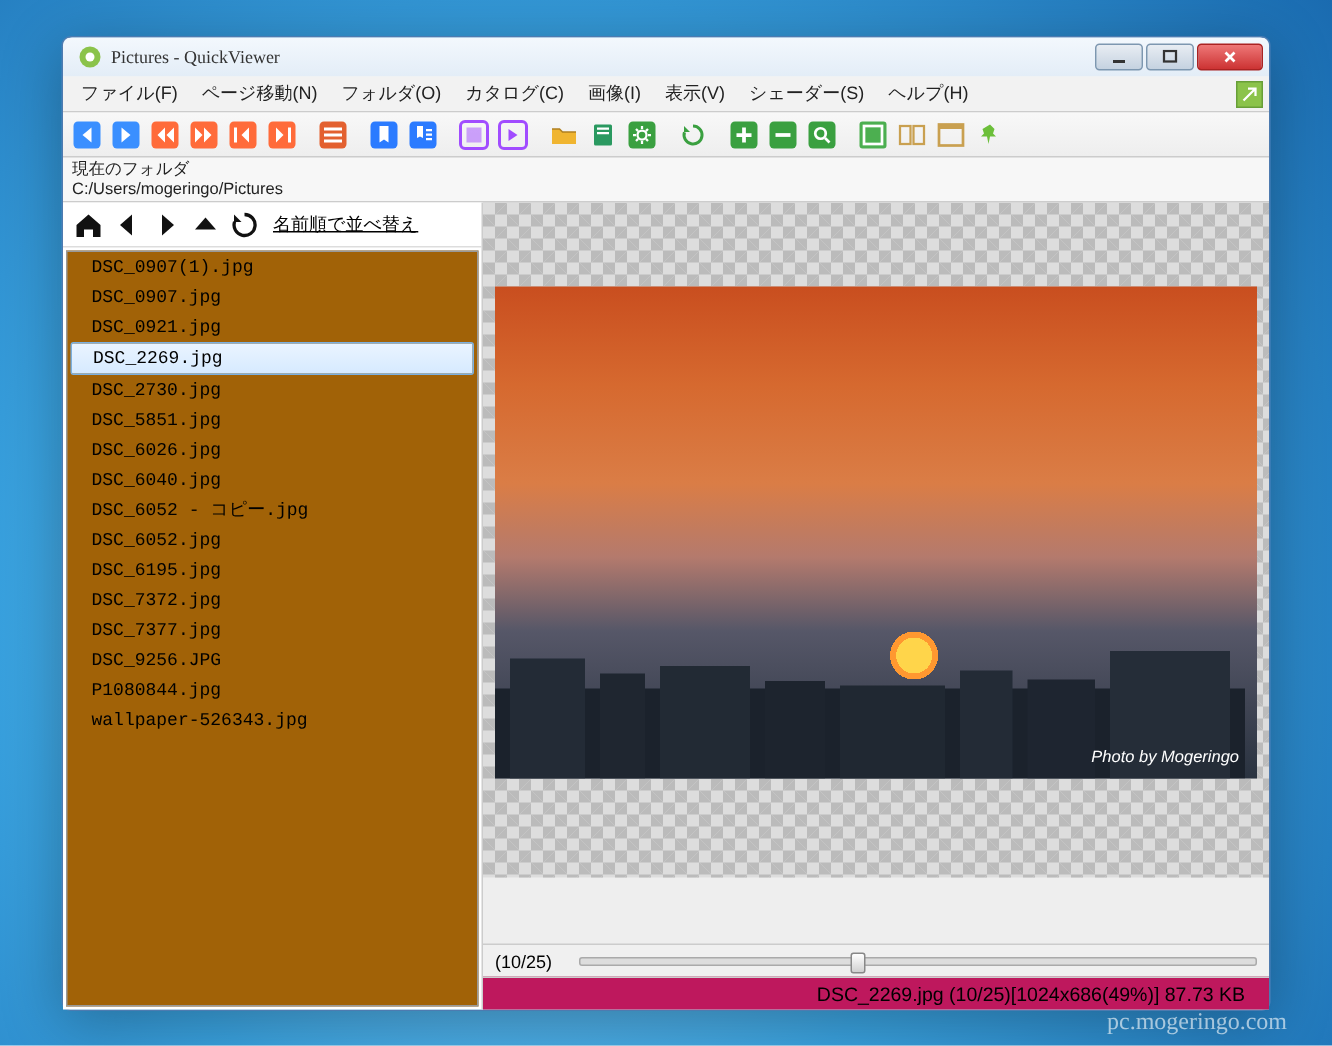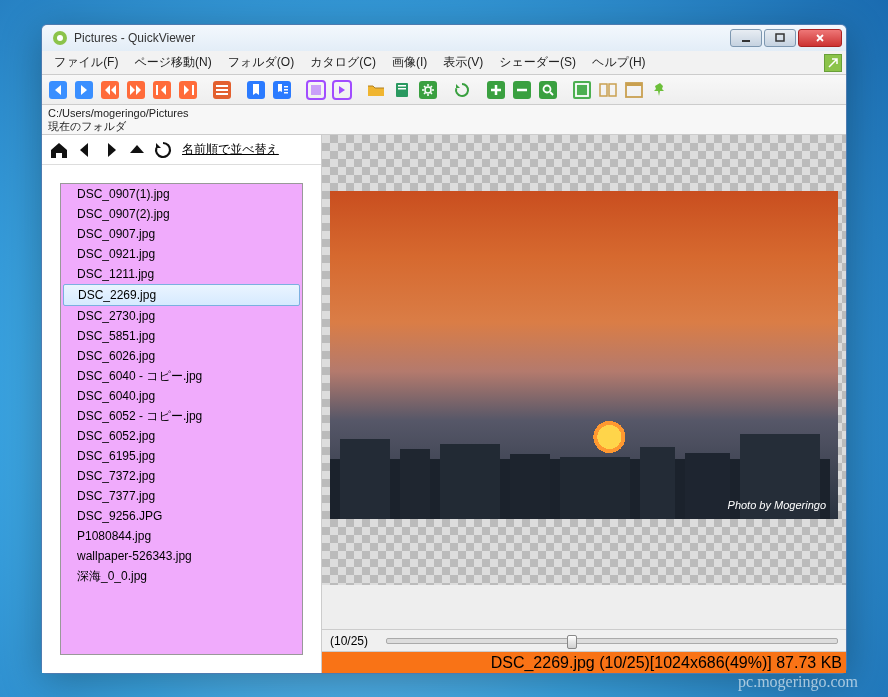--- a/index.html
+++ b/index.html
@@ -12,40 +12,40 @@
 .watermark { position:absolute; bottom:6px; right:30px; color:rgba(255,255,255,.6); font-size:16px; font-family:Georgia,serif; }
 .window {
   position:absolute; left:41px; top:24px; width:806px; height:650px;
   border:1px solid #4d7bb0; border-radius:6px;
   background:linear-gradient(to bottom,#e8f2fa 0,#e8f2fa 26px,#f7f7f7 26px);
   box-shadow:0 8px 40px rgba(0,0,0,.3);
   display:flex; flex-direction:column;
 }
 .titlebar { height:26px; display:flex; align-items:center; padding:0 4px; background:linear-gradient(to bottom,#f3f8fd,#e3edf7); border-radius:6px 6px 0 0; }
 .titlebar .appicon { width:16px; height:16px; margin:0 6px; }
-.titlebar .title { font-size:12px; color:#333; flex:1; }
+.titlebar .title { font-size:12px; color:#333; flex:1;font-family:Liberation Serif, serif; }
 .winbtns { display:flex; gap:2px; }
 .winbtn { width:32px; height:18px; border-radius:3px; display:flex; align-items:center; justify-content:center; }
 .winbtn.min,.winbtn.max { background:linear-gradient(#e8edf3,#c5d2e0); border:1px solid #7d97b0; }
 .winbtn.close { width:44px; background:linear-gradient(#e77,#c33); border:1px solid #a22; }
 .winbtn svg { width:12px; height:10px; }
 .menubar { height:24px; background:#f2f2f2; border-bottom:1px solid #ccc; display:flex; align-items:center; padding:0 4px; }
 .menubar .mitem { padding:2px 8px; font-size:12px; color:#222; cursor:default; }
 .menubar .mlaunch { margin-left:auto; width:18px; height:18px; background:#8bc34a; border:1px solid #689f38; display:flex; align-items:center; justify-content:center; }
 .toolbar { height:30px; background:linear-gradient(#f8f8f8,#eee); border-bottom:1px solid #ccc; display:flex; align-items:center; gap:2px; padding:0 4px; }
 .toolbar .sep { width:6px; }
 .tbtn { width:24px; height:24px; display:flex; align-items:center; justify-content:center; border-radius:3px; }
 .tbtn svg { width:20px; height:20px; }
 .pathrow { height:30px; font-size:11px; line-height:13px; padding:2px 6px; color:#222; border-bottom:1px solid #ccc; }
 .content { flex:1; display:flex; min-height:0; }
 .sidebar { width:280px; display:flex; flex-direction:column; border-right:1px solid #ccc; background:#fff; }
 .navrow { height:30px; display:flex; align-items:center; gap:4px; padding:0 6px; border-bottom:1px solid #ddd; }
 .navrow .nicon { width:22px; height:22px; display:flex; align-items:center; justify-content:center; }
 .navrow .sortlink { font-size:12px; text-decoration:underline; color:#000; margin-left:4px; }
-.filelist { flex:1; overflow:auto; border:1px solid #999; margin:18px; background:#f0abfc; }
+.filelist { flex:1; overflow:auto; border:1px solid #999; margin:2px; background:#a16207;font-family:Liberation Mono, monospace; }
 .fitem { padding:1px 6px 1px 16px; font-size:12px; line-height:18px; cursor:default; }
 .fitem.selected { background:linear-gradient(#eaf4ff,#d6eaff); border:1px solid #7bb0e0; border-radius:2px; margin:0 2px; padding-left:14px; }
 .viewer { flex:1; display:flex; flex-direction:column; background:#eee; }
 .canvas { flex:1; position:relative;
   background-image:
    linear-gradient(45deg,#bbb 25%,transparent 25%),
    linear-gradient(-45deg,#bbb 25%,transparent 25%),
    linear-gradient(45deg,transparent 75%,#bbb 75%),
    linear-gradient(-45deg,transparent 75%,#bbb 75%);
   background-size:16px 16px;
@@ -58,21 +58,21 @@
     radial-gradient(circle at 55% 75%,#ffd54a 0 12px,#ff9830 12px 16px,transparent 16px),
     linear-gradient(to bottom,#c94e1f 0%,#d6692f 20%,#da7d46 40%,#b47a6d 55%,#565768 70%,#2a3340 100%);
   position:absolute;
 }
 .skyline { position:absolute; left:0; right:0; bottom:0; height:100px; }
 .credit { position:absolute; right:12px; bottom:8px; color:#fff; font-size:11px; font-style:italic;padding-left:42px; }
 .sliderrow { height:22px; display:flex; align-items:center; padding:0 8px; gap:6px; background:#f0f0f0; border-top:1px solid #ccc;margin-top:44px; }
 .sliderlabel { font-size:12px; min-width:50px; }
 .slider { flex:1; height:6px; background:#ddd; border:1px solid #aaa; border-radius:2px; position:relative; }
 .slider .thumb { position:absolute; top:-4px; width:10px; height:14px; background:linear-gradient(#fff,#d0d0d0); border:1px solid #888; border-radius:2px; }
-.statusrow { height:22px; display:flex; align-items:center; justify-content:flex-end; padding:0 4px; font-size:16px; background:#f97316; border-top:1px solid #ccc; }
+.statusrow { height:22px; display:flex; align-items:center; justify-content:flex-end; padding:0 16px; font-size:13px; background:#be185d; border-top:1px solid #ccc; }
 </style>
 </head>
 <body>
 
 <div class="window">
 
   <div class="titlebar">
     <div class="appicon">
       <svg viewBox="0 0 16 16">
           <circle cx="8" cy="8" r="7" fill="#8bc34a"></circle>
@@ -260,22 +260,22 @@
         </svg>
       </div>
     <div class="tbtn">
         <svg viewBox="0 0 20 20">
           <path d="M10 3l3 3-1 3 2 2-4 0-1 5-1-5-4 0 2-2-1-3z" fill="#6cbf3a"></path>
         </svg>
       </div>
   </div>
 
   <div class="pathrow">
+    <div>現在のフォルダ</div>
     <div>C:/Users/mogeringo/Pictures</div>
-    <div>現在のフォルダ</div>
   </div>
 
   <div class="content">
     <div class="sidebar">
       <div class="navrow">
         <div class="nicon">
             <svg viewBox="0 0 22 22">
               <path d="M3 11l8-7 8 7v8h-5v-5h-6v5H3z" fill="#111"></path>
             </svg>
           </div>
@@ -297,39 +297,35 @@
         <div class="nicon">
             <svg viewBox="0 0 22 22">
               <path d="M11 4a7 7 0 1 1-6.6 4.8" fill="none" stroke="#111" stroke-width="2.2"></path>
               <path d="M4 4v5h5z" fill="#111"></path>
             </svg>
           </div>
         <span class="sortlink">名前順で並べ替え</span>
       </div>
       <div class="filelist" id="filelist">
           <div class="fitem">DSC_0907(1).jpg</div>
-          <div class="fitem">DSC_0907(2).jpg</div>
           <div class="fitem">DSC_0907.jpg</div>
           <div class="fitem">DSC_0921.jpg</div>
-          <div class="fitem">DSC_1211.jpg</div>
           <div class="fitem selected">DSC_2269.jpg</div>
           <div class="fitem">DSC_2730.jpg</div>
           <div class="fitem">DSC_5851.jpg</div>
           <div class="fitem">DSC_6026.jpg</div>
-          <div class="fitem">DSC_6040 - コピー.jpg</div>
           <div class="fitem">DSC_6040.jpg</div>
           <div class="fitem">DSC_6052 - コピー.jpg</div>
           <div class="fitem">DSC_6052.jpg</div>
           <div class="fitem">DSC_6195.jpg</div>
           <div class="fitem">DSC_7372.jpg</div>
           <div class="fitem">DSC_7377.jpg</div>
           <div class="fitem">DSC_9256.JPG</div>
           <div class="fitem">P1080844.jpg</div>
           <div class="fitem">wallpaper-526343.jpg</div>
-          <div class="fitem">深海_0_0.jpg</div>
         </div>
     </div>
 
     <div class="viewer">
       <div class="canvas">
         <div class="photo">
           <svg class="skyline" viewBox="0 0 500 100" preserveAspectRatio="none">
             <rect x="0" y="40" width="500" height="60" fill="#1b222c"></rect>
             <rect x="10" y="20" width="50" height="80" fill="#232b36"></rect>
             <rect x="70" y="30" width="30" height="70" fill="#1f2630"></rect>

